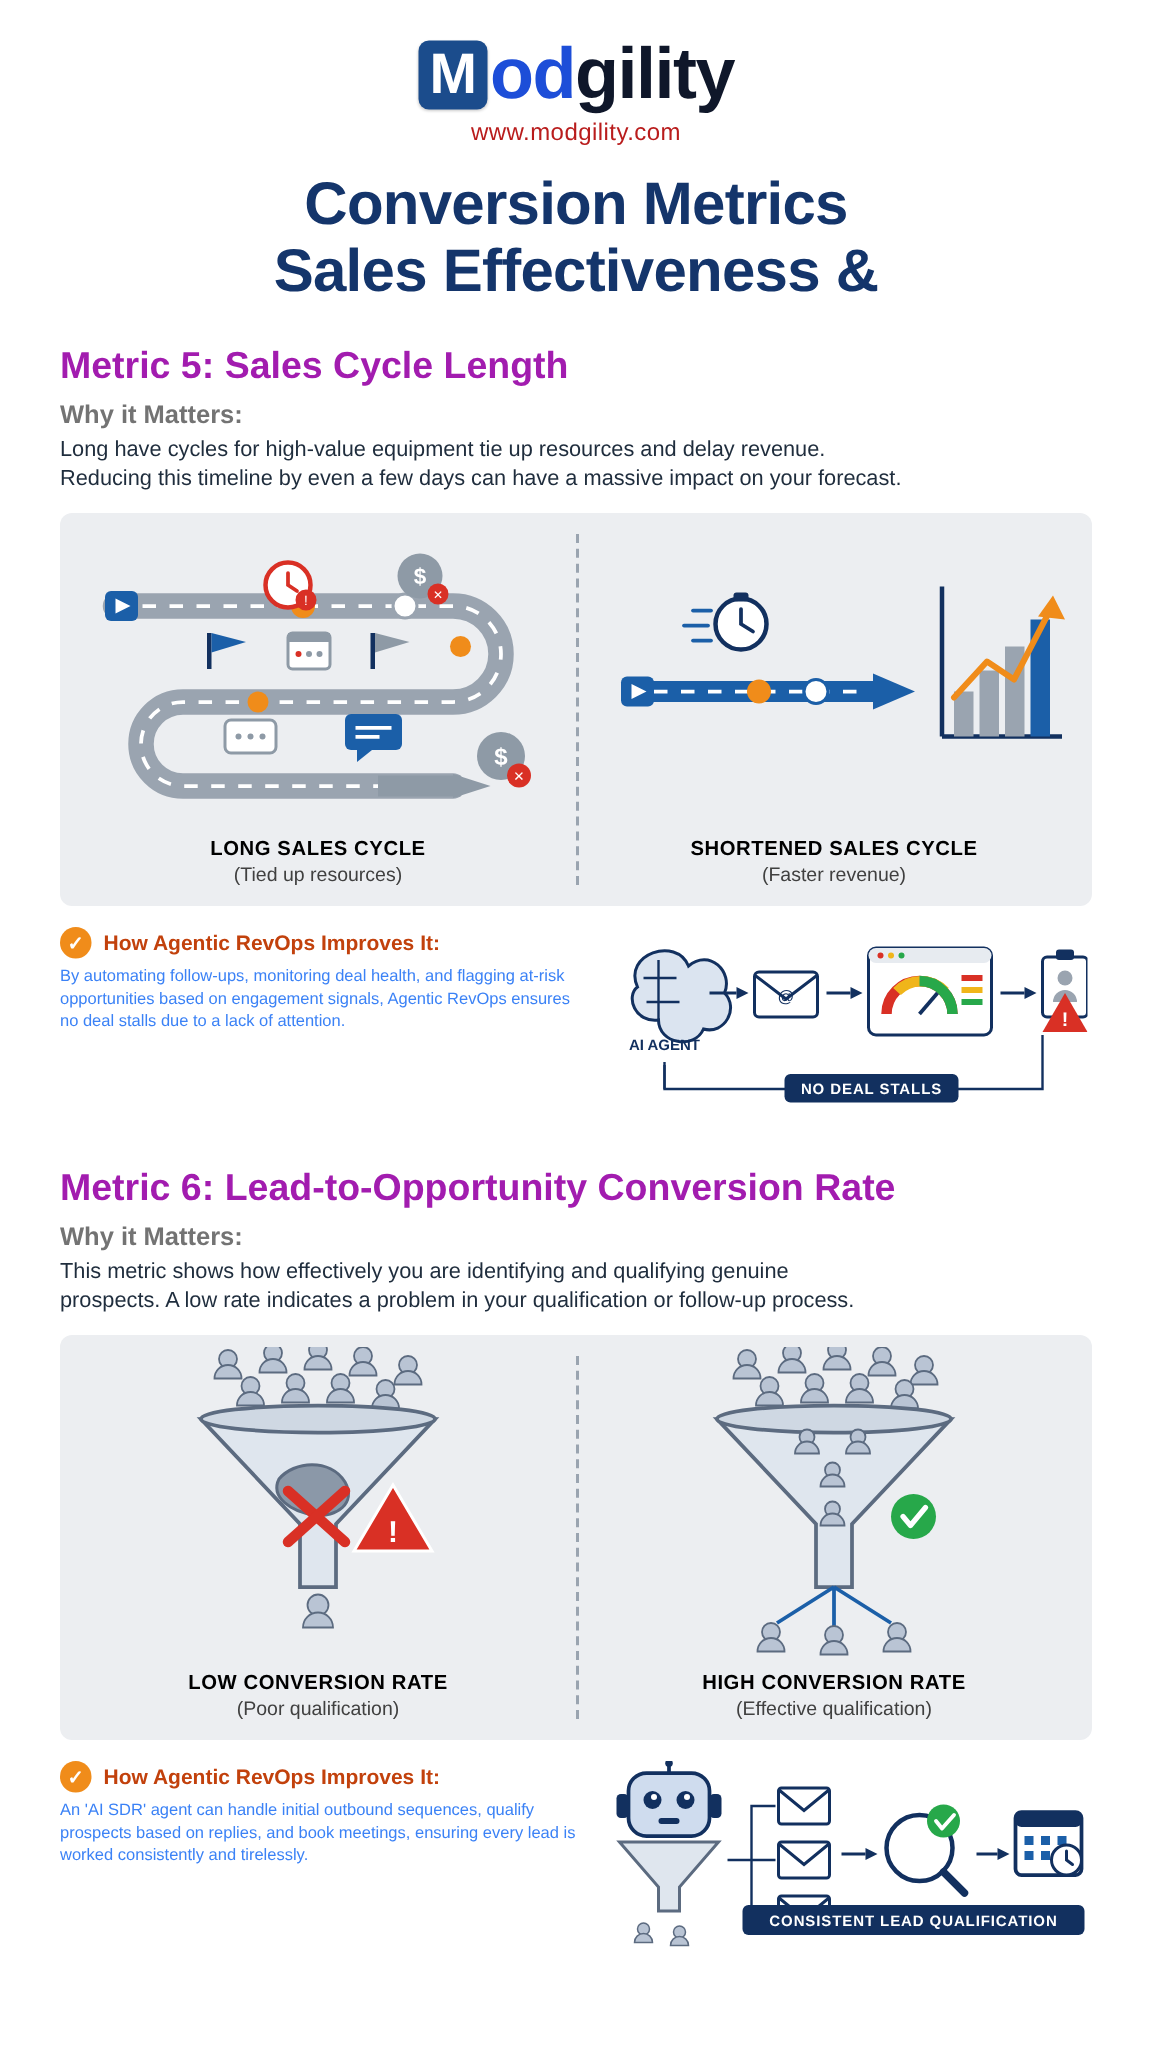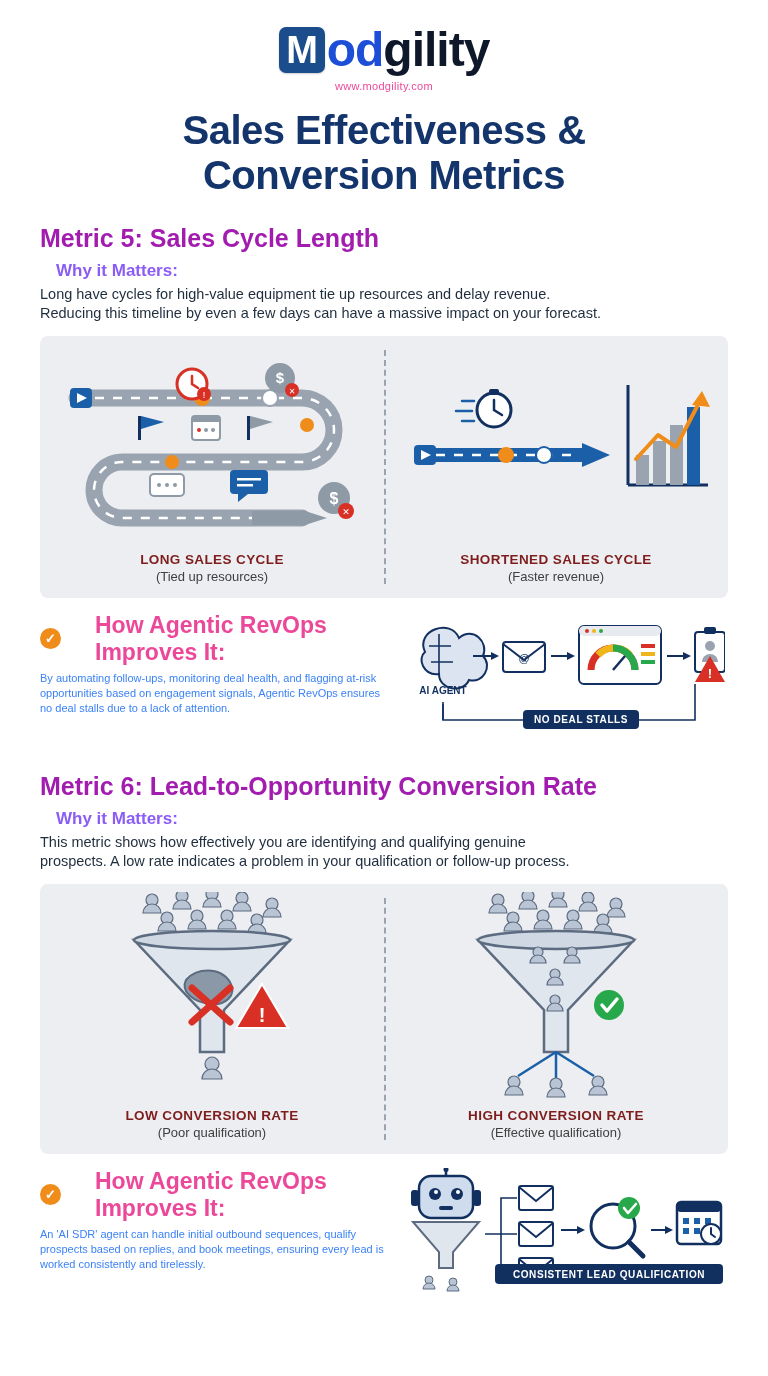--- a/index.html
+++ b/index.html
@@ -22,82 +22,82 @@
   }
   .logo-m {
     background: #1b4c8c; color: #ffffff;
     width: 46px; height: 46px; border-radius: 7px;
     display: flex; align-items: center; justify-content: center;
     font-size: 38px; font-weight: bold; margin-right: 2px;
     box-shadow: 0 1px 2px rgba(0,0,0,.2);
   }
   .logo-od { color: #1d4ed8; }
   .logo-gility { color: #0f172a; font-weight: 600; }
-  .logo-url { font-size: 11px; color: #ec4899; margin-top: 6px; letter-spacing: .3px; }
+  .logo-url { font-size: 16px; color: #b91c1c; margin-top: 6px; letter-spacing: .3px; }
 
   
   .main-title {
     text-align: center; color: #14356b; font-size: 40px; font-weight: bold;
     line-height: 1.12; margin-top: 16px; letter-spacing: -.5px;
   }
 
   
   .section { margin-top: 26px; }
   .metric-title { font-size: 25px; font-weight: bold; color: #a21caf; margin-bottom: 8px; }
-  .why-label { font-size: 17px; font-weight: bold; color: #8b5cf6; margin-bottom: 4px; margin-left: 16px; }
+  .why-label { font-size: 17px; font-weight: bold; color: #737373; margin-bottom: 4px; }
   .why-text { font-size: 14.5px; color: #1f2d3d; line-height: 1.35; }
   .why-text b { font-weight: normal; }
 
   
   .panel {
     background: #eceef1; border-radius: 8px; margin-top: 12px;
     display: flex; position: relative; height: 268px; overflow: hidden;
   }
   .panel-half { flex: 1; position: relative; display: flex; flex-direction: column;
     align-items: center; justify-content: flex-end; padding-bottom: 14px; }
   .panel-divider {
     position: absolute; left: 50%; top: 14px; bottom: 14px; width: 0;
     border-left: 2px dashed #9aa4b0;
   }
-  .cap-main { font-size: 13.5px; font-weight: bold; color: #7f1d1d; letter-spacing: .4px; }
+  .cap-main { font-size: 13.5px; font-weight: bold; color: #000000; letter-spacing: .4px; }
   .cap-sub { font-size: 13px; color: #404040; margin-top: 2px; }
   .art { position: absolute; top: 8px; left: 0; right: 0; bottom: 52px;
          display: flex; align-items: center; justify-content: center; }
 
   
   .improves { margin-top: 14px; display: flex; gap: 14px; align-items: flex-start; }
   .improves-left { width: 348px; }
   .improves-head { display: flex; align-items: center; gap: 8px; margin-bottom: 5px; }
   .check-badge {
     width: 21px; height: 21px; border-radius: 50%; background: #f08c1a;
     display: flex; align-items: center; justify-content: center;
     color: #fff; font-size: 13px; font-weight: bold; flex: none;
   }
-  .improves-title { font-size: 23px; font-weight: bold; color: #ec4899; margin-left: 26px; }
+  .improves-title { font-size: 14px; font-weight: bold; color: #c2410c; }
   .improves-text { font-size: 11px; color: #3b82f6; line-height: 1.38; }
   .improves-right { flex: 1; display: flex; align-items: flex-start; justify-content: center; }
   svg { display: block; }
 </style>
 </head>
 <body>
 
 <div class="page">
 
   <div class="logo-block">
     <div class="logo-row">
       <span class="logo-m">M</span>
       <span class="logo-od">od</span>
       <span class="logo-gility">gility</span>
     </div>
     <div class="logo-url">www.modgility.com</div>
   </div>
 
   <div class="main-title">
+    <div>Conversion Metrics</div>
     <div>Sales Effectiveness &amp;</div>
-    <div>Conversion Metrics</div>
   </div>
 
   <div class="section">
     <div class="metric-title">Metric 5: Sales Cycle Length</div>
     <div class="why-label">Why it Matters:</div>
     <div class="why-text">
       <span>Long have cycles for high-value equipment tie up resources and delay revenue.</span><br>
       <span>Reducing this timeline by even a few days can have a massive impact on your forecast.</span>
     </div>
 

